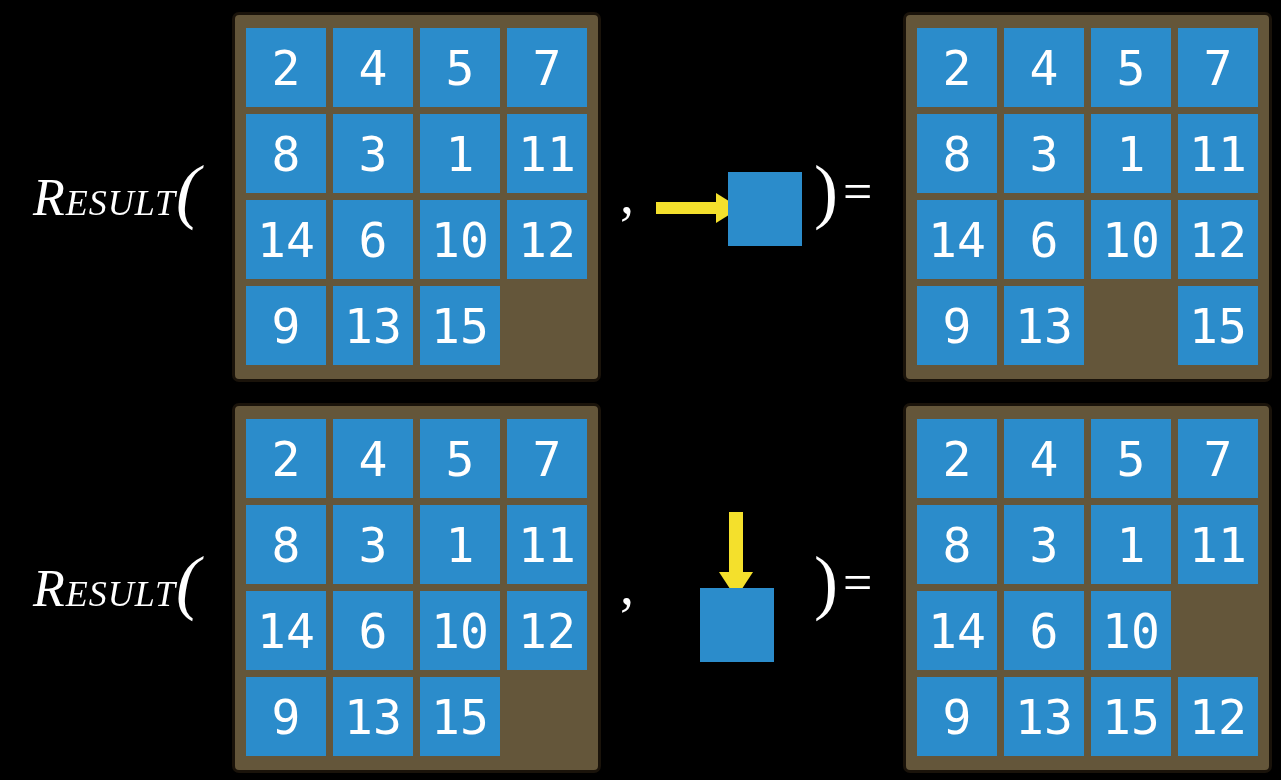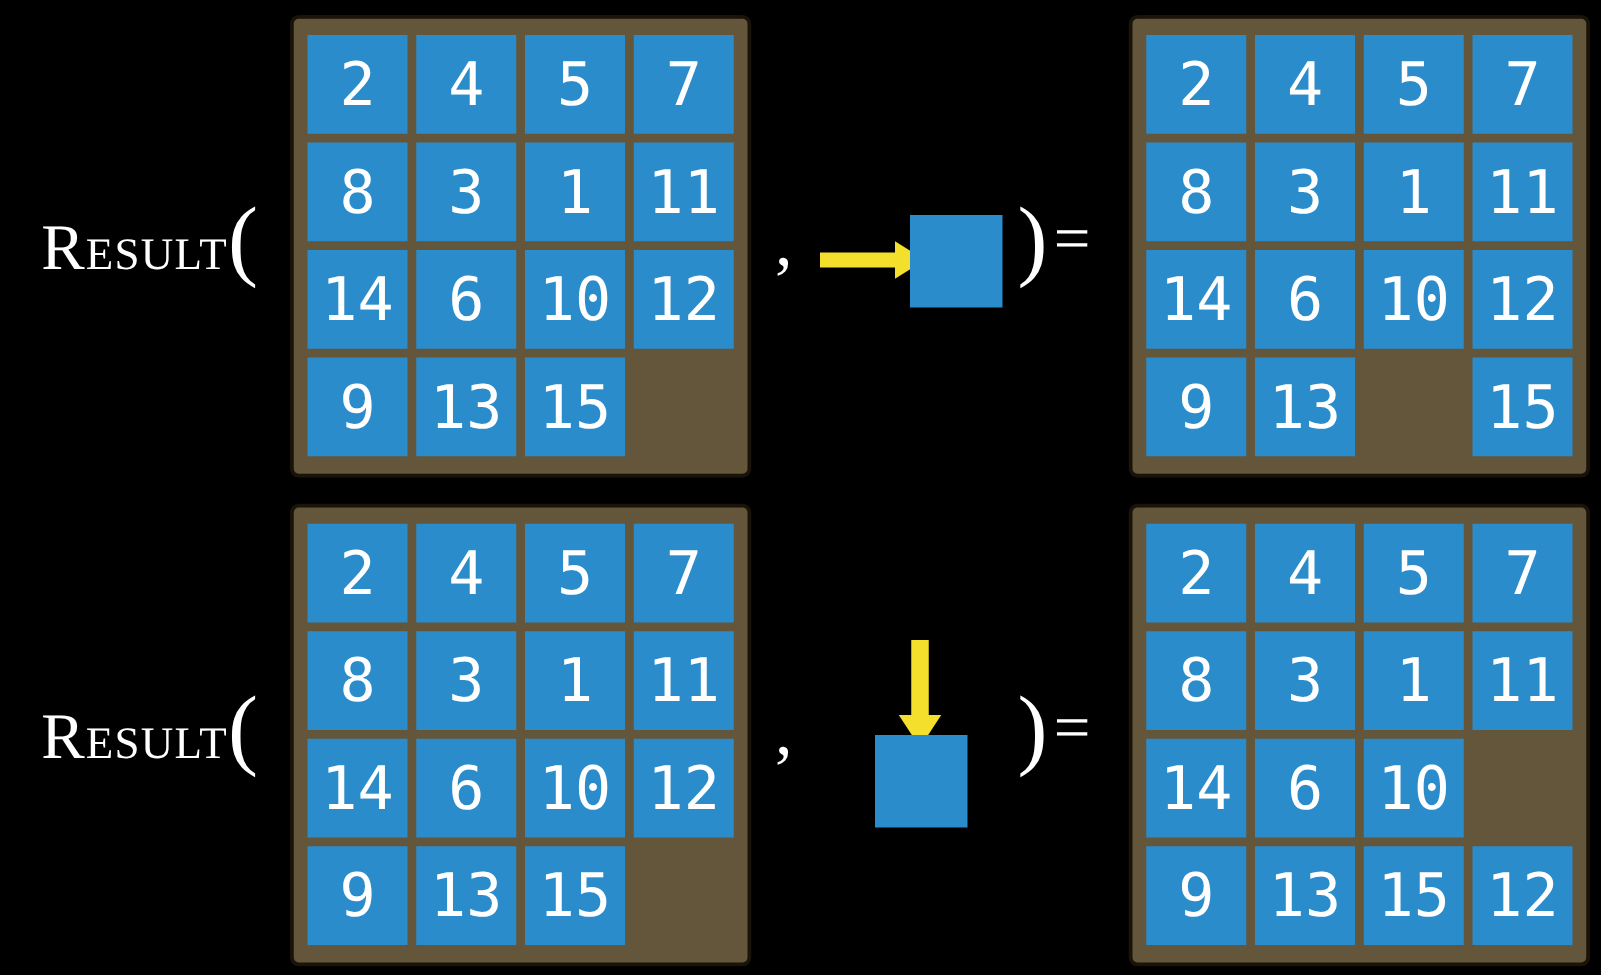--- a/index.html
+++ b/index.html
@@ -7,21 +7,21 @@
     position:relative; width:1281px; height:780px;
     background:var(--bg,#000); overflow:hidden;
     font-family:"Liberation Serif", serif;
   }
   .eq-row { position:absolute; left:0; width:1281px; height:390px; }
   .eq-row.row-1 { top:0; }
   .eq-row.row-2 { top:391px; }
 
   .eq-label {
     position:absolute; left:33px; top:155px;
-    display:flex; align-items:baseline; color:var(--text,#fff);
+    display:flex; align-items:baseline; color:var(--text,#fff);font-style:italic;
   }
   .func {
     font-size:52px; line-height:1; font-variant:small-caps;
     letter-spacing:1px; font-family:"Liberation Serif", serif;
   }
   .big-paren { font-size:72px; line-height:1; font-family:"Liberation Serif", serif; }
 
   .comma {
     position:absolute; left:620px; top:166px;
     font-size:56px; line-height:1; color:var(--text,#fff);

